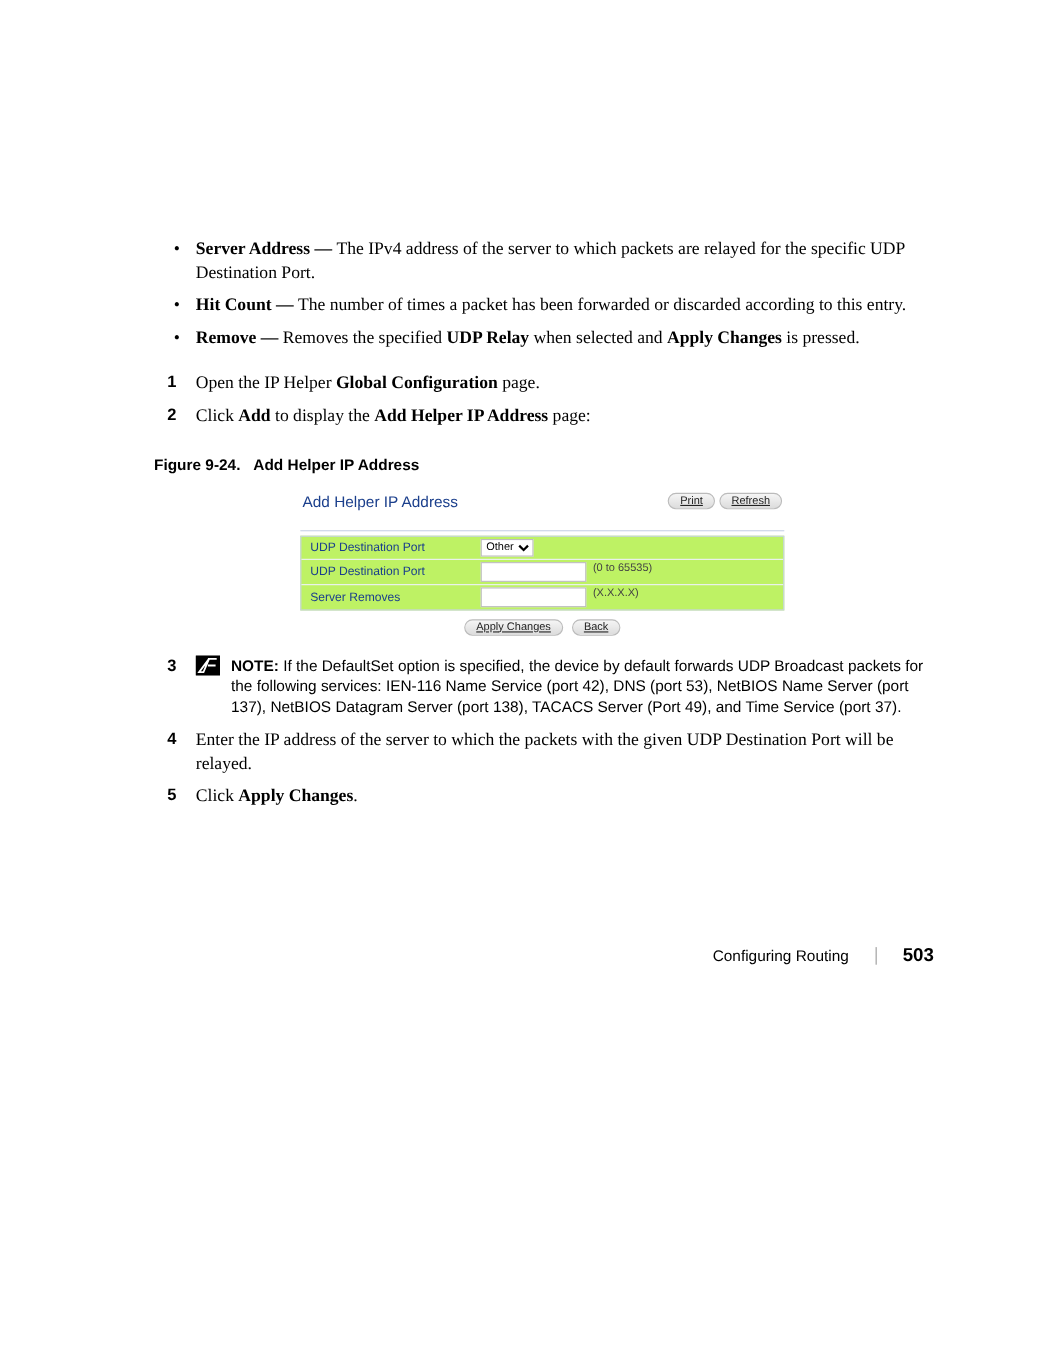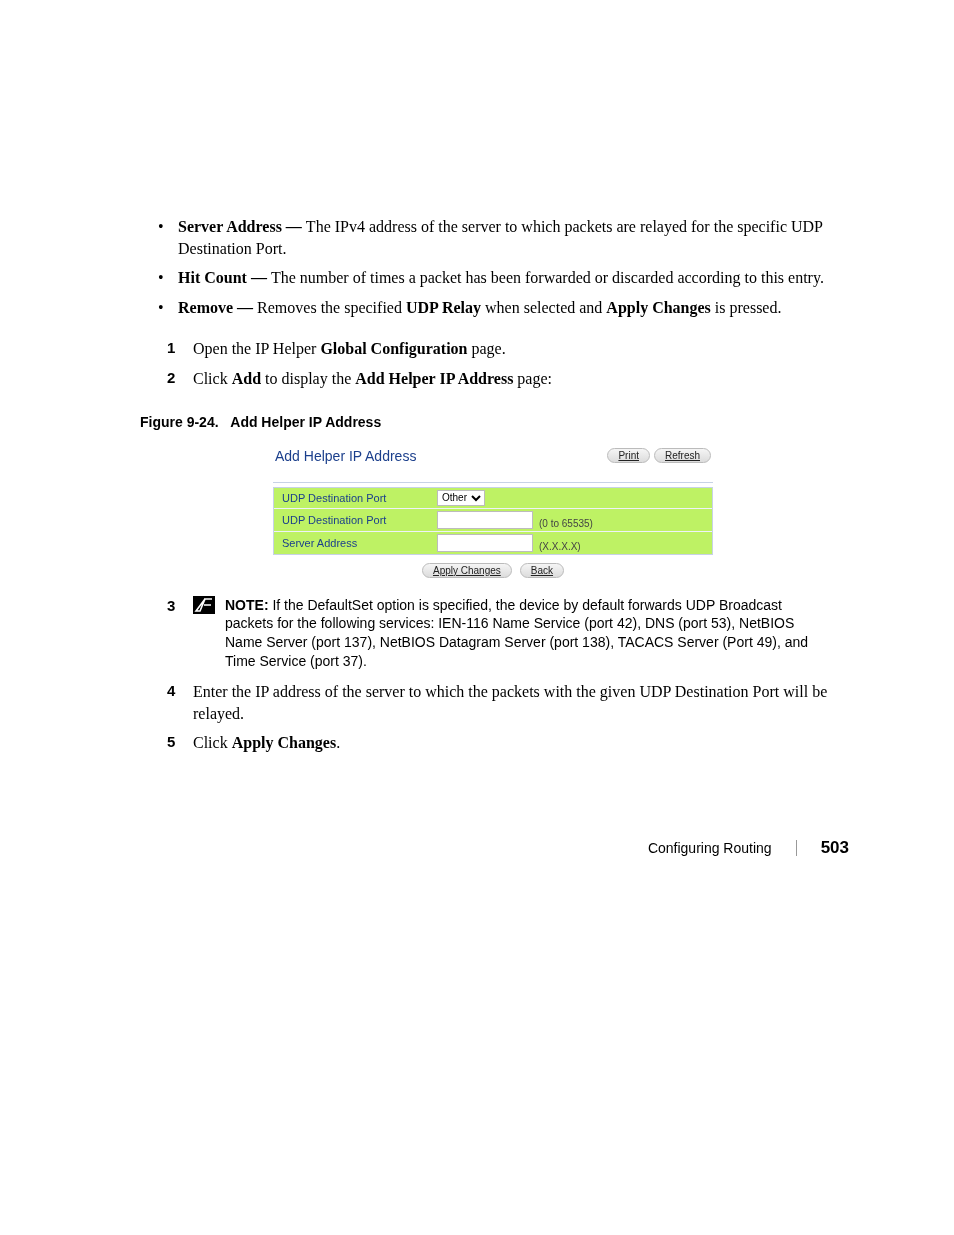--- a/index.html
+++ b/index.html
@@ -43,21 +43,21 @@
   h4.subheading {
     font-family: Helvetica, Arial, sans-serif;
     font-weight: bold;
     font-size: 15px;
     margin: 18px 0 10px 0;
   }
 
   
   ol.steps {
     list-style: none;
-    margin: 15px;
+    margin: 0;
     padding: 0;
     counter-reset: step;
   }
   ol.steps > li {
     position: relative;
     padding-left: 38px;
     margin-bottom: 8px;
     font-size: 16px;
     line-height: 1.35;
     counter-increment: step;
@@ -125,21 +125,21 @@
     padding: 2px 8px;
     border-bottom: 1px solid #eef2f9;
   }
   .fig-row:last-child { border-bottom: none; }
   .fig-label {
     width: 155px;
     color: #1b3f8c;
   }
   .fig-input-area {
     display: flex;
-    align-items: flex-end;
+    align-items: flex-start;
     gap: 6px;
   }
   select.fig-select {
     border: 1px solid #bcbcbc;
     font-size: 10px;
     height: 16px;
     background: #fff;
   }
   input.fig-input {
     border: 1px solid #bcbcbc;
@@ -176,21 +176,21 @@
 
   .after-step {
     margin: 4px 0 8px 38px;
     font-size: 16px;
     line-height: 1.35;
   }
 
   
   .page-footer {
     position: absolute;
-    bottom: 155px;
+    bottom: 134px;
     right: 105px;
     font-family: Helvetica, Arial, sans-serif;
     font-size: 14px;
     display: flex;
     align-items: center;
     gap: 24px;
   }
   .page-footer .divider {
     width: 1px;
     height: 16px;
@@ -248,21 +248,21 @@
         </span>
       </div>
       <div class="fig-row">
         <span class="fig-label">UDP Destination Port</span>
         <span class="fig-input-area">
           <input class="fig-input" style="">
           <span class="fig-hint">(0 to 65535)</span>
         </span>
       </div>
       <div class="fig-row">
-        <span class="fig-label">Server Address</span>
+        <span class="fig-label">Server Removes</span>
         <span class="fig-input-area">
           <input class="fig-input" style="">
           <span class="fig-hint">(X.X.X.X)</span>
         </span>
       </div>
     </div>
     <div class="fig-footer">
       <button class="btn">Apply Changes</button>
       <button class="btn">Back</button>
     </div>

